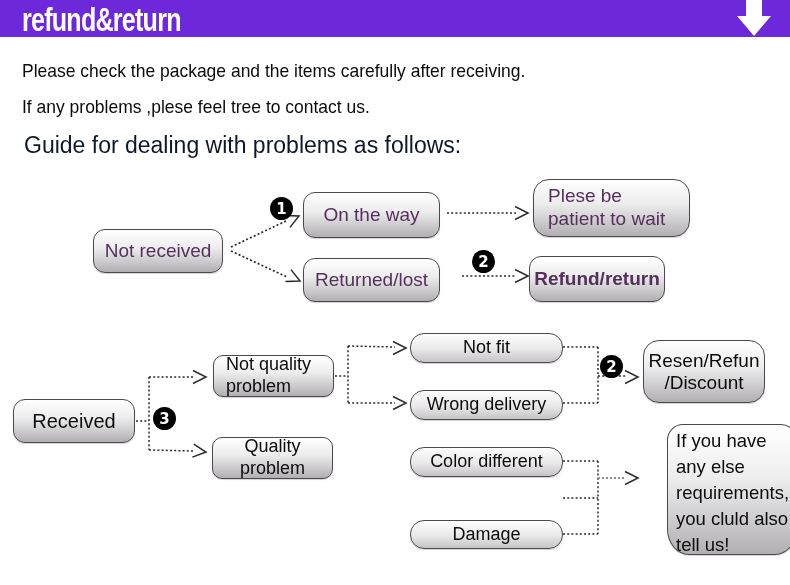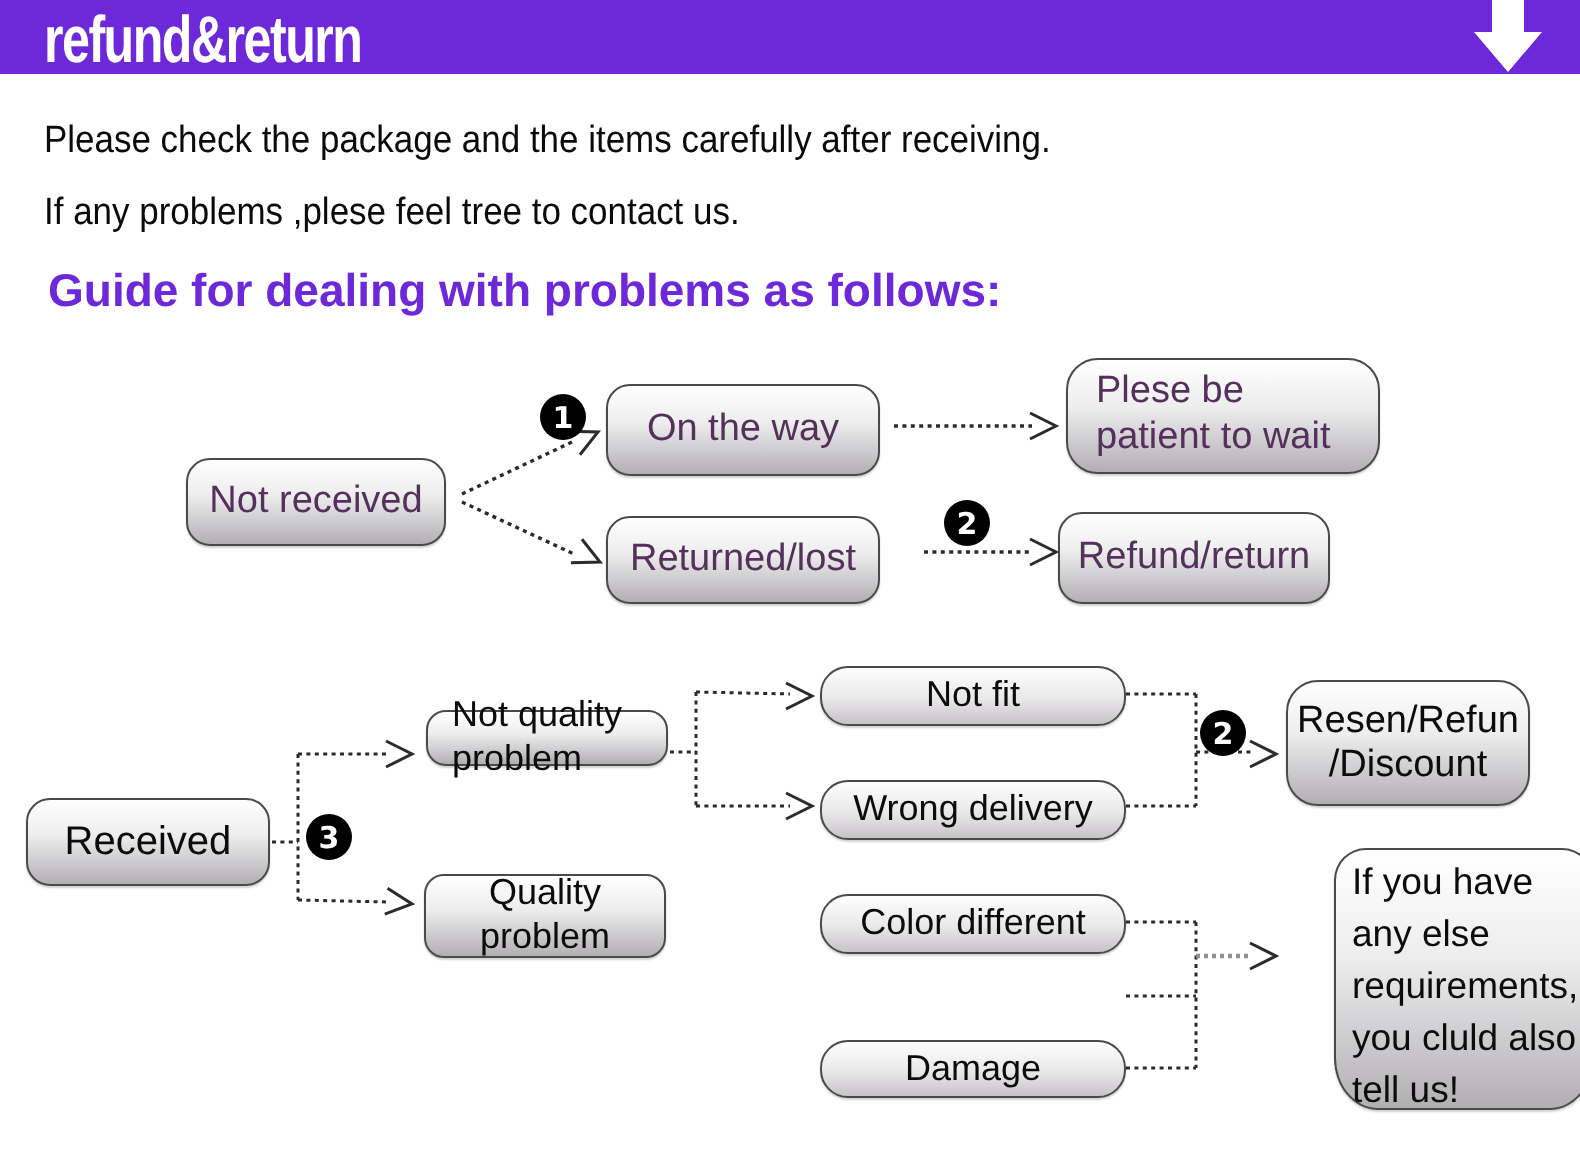--- a/index.html
+++ b/index.html
@@ -36,22 +36,22 @@
     font-size: 19px;
     transform: scaleX(0.92);
     transform-origin: left center;
     white-space: nowrap;
   }
   .intro.l1 { top: 60px; }
   .intro.l2 { top: 96px; }
 
   .guide-heading {
     position: absolute; left: 24px; top: 132px;
-    color: #6d28d9;
-    font-size: 23px; font-weight: bold;
+    color: #0f172a;
+    font-size: 23px; font-weight: normal;
     white-space: nowrap;
   }
 
   
   .connectors { position: absolute; left: 0; top: 0; z-index: 1; }
 
   
   .node {
     position: absolute; z-index: 2;
     display: flex; align-items: center; justify-content: center;
@@ -65,24 +65,24 @@
   }
   .f1 { color: #56305c; font-size: 19px; }
   .f2 { color: #0c0c0c; font-size: 18px; }
 
   .n-not-received  { left: 93px;  top: 229px; width: 130px; height: 44px; }
   .n-on-the-way    { left: 303px; top: 192px; width: 137px; height: 46px; }
   .n-returned-lost { left: 303px; top: 258px; width: 137px; height: 44px; }
   .n-please-wait   { left: 533px; top: 179px; width: 157px; height: 58px;
                      justify-content: flex-start; text-align: left; padding-left: 14px;
                      border-radius: 16px; }
-  .n-refund-return { left: 529px; top: 256px; width: 136px; height: 46px; }
+  .n-refund-return { left: 529px; top: 256px; width: 136px; height: 46px; font-weight: bold; }
 
   .n-received      { left: 13px;  top: 399px; width: 122px; height: 44px; font-size: 20px; }
-  .n-not-quality   { left: 213px; top: 355px; width: 121px; height: 28px;
+  .n-not-quality   { left: 213px; top: 355px; width: 121px; height: 42px;
                      justify-content: flex-start; text-align: left; padding-left: 12px; border-radius: 10px; }
   .n-quality       { left: 212px; top: 437px; width: 121px; height: 42px; border-radius: 10px; }
   .pill {
     border-radius: 14px;
     background: linear-gradient(180deg, #fefefe 0%, #e9e8e9 55%, #c6c3c6 100%);
   }
   .n-not-fit        { left: 410px; top: 333px; width: 153px; height: 30px; }
   .n-wrong-delivery { left: 410px; top: 390px; width: 153px; height: 30px; }
   .n-color-diff     { left: 410px; top: 447px; width: 153px; height: 30px; }
   .n-quality-defect { left: 410px; top: 484px; width: 153px; height: 30px; }

